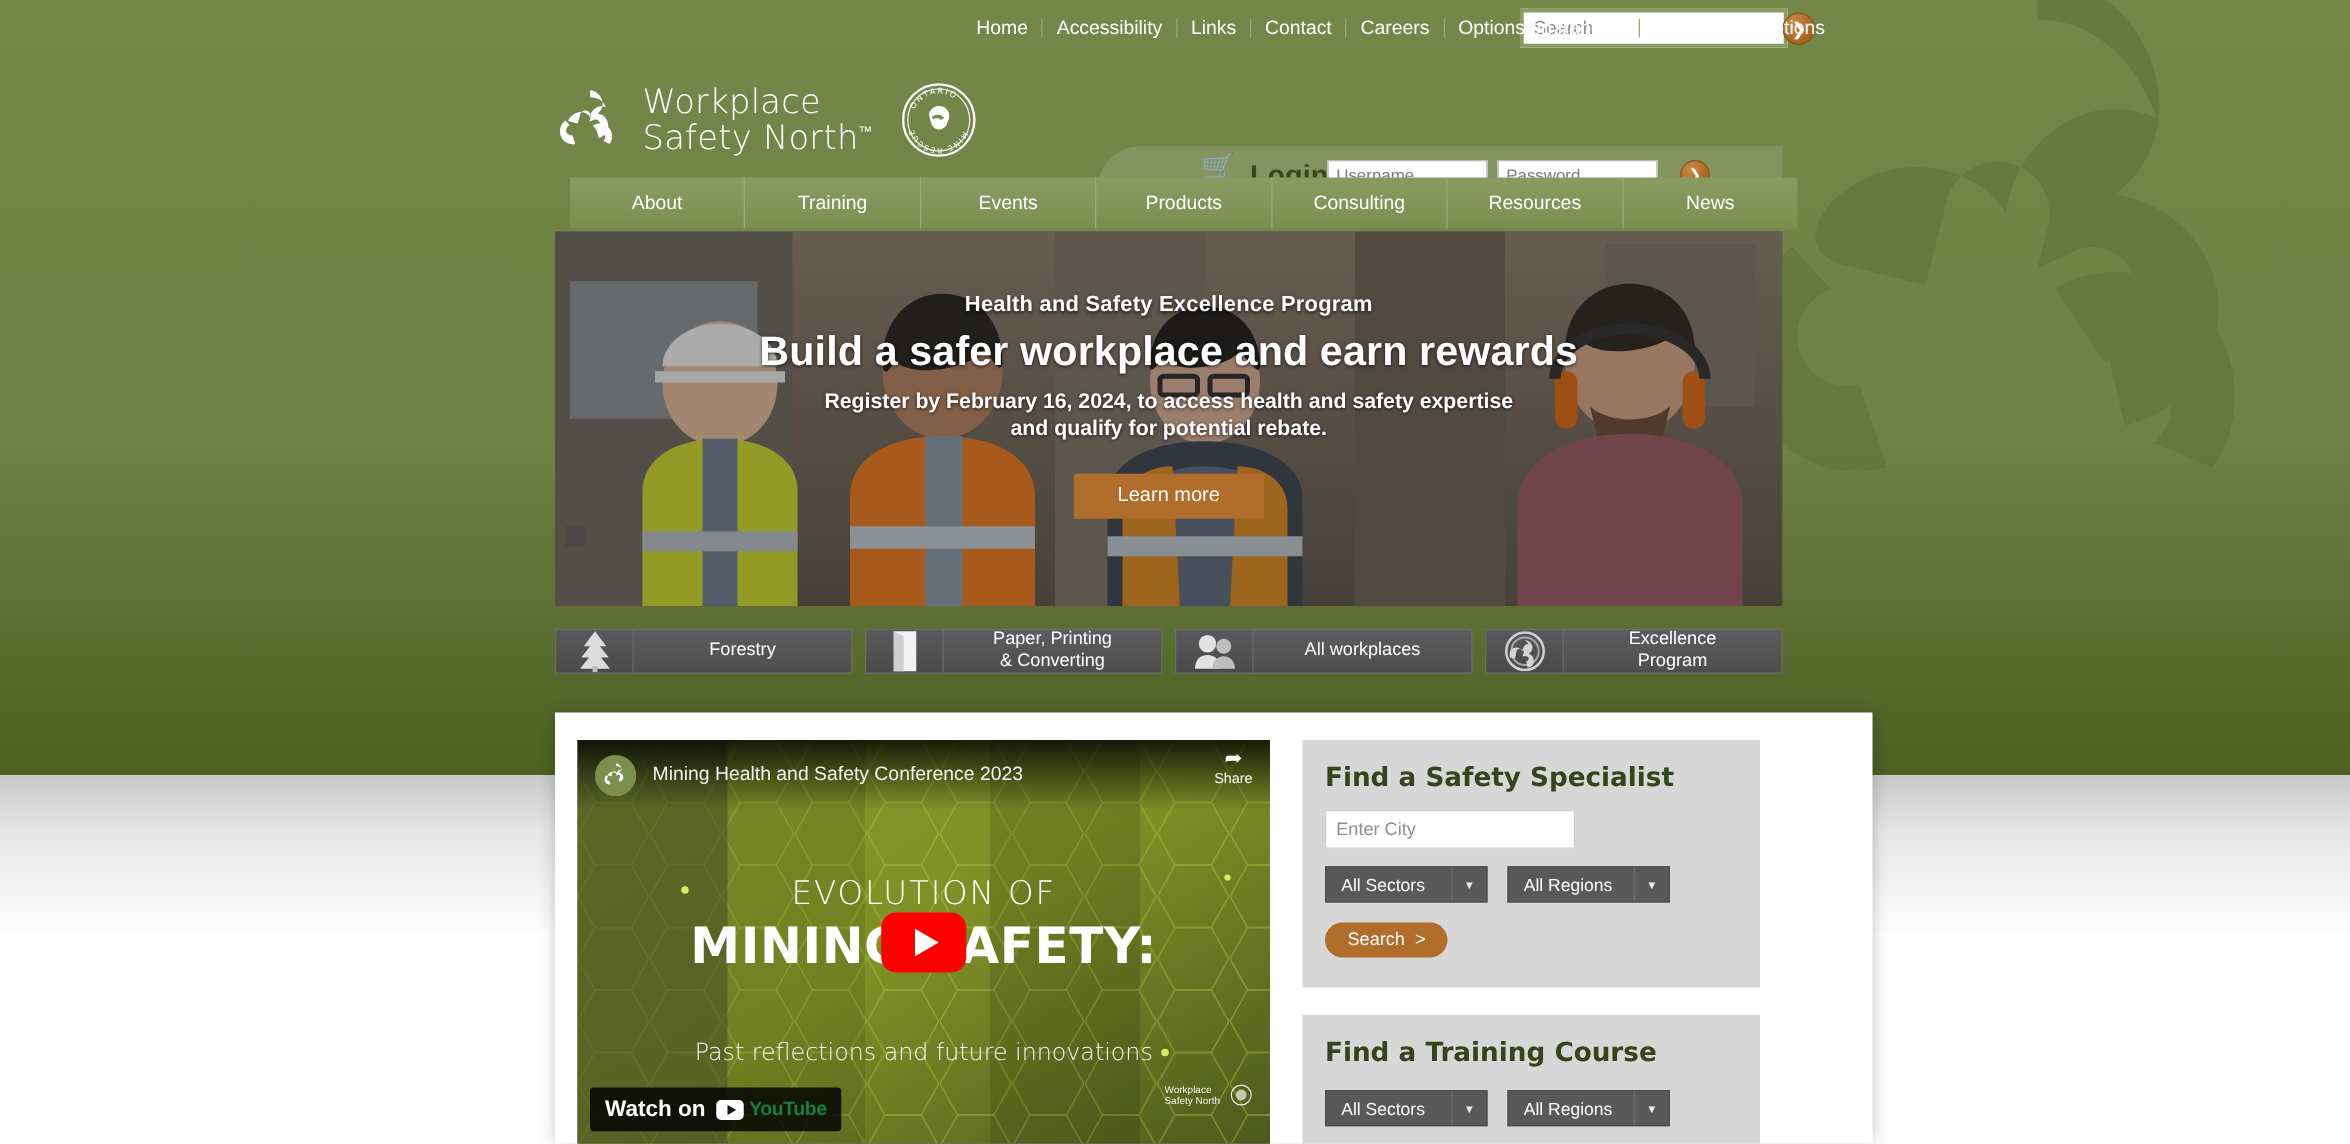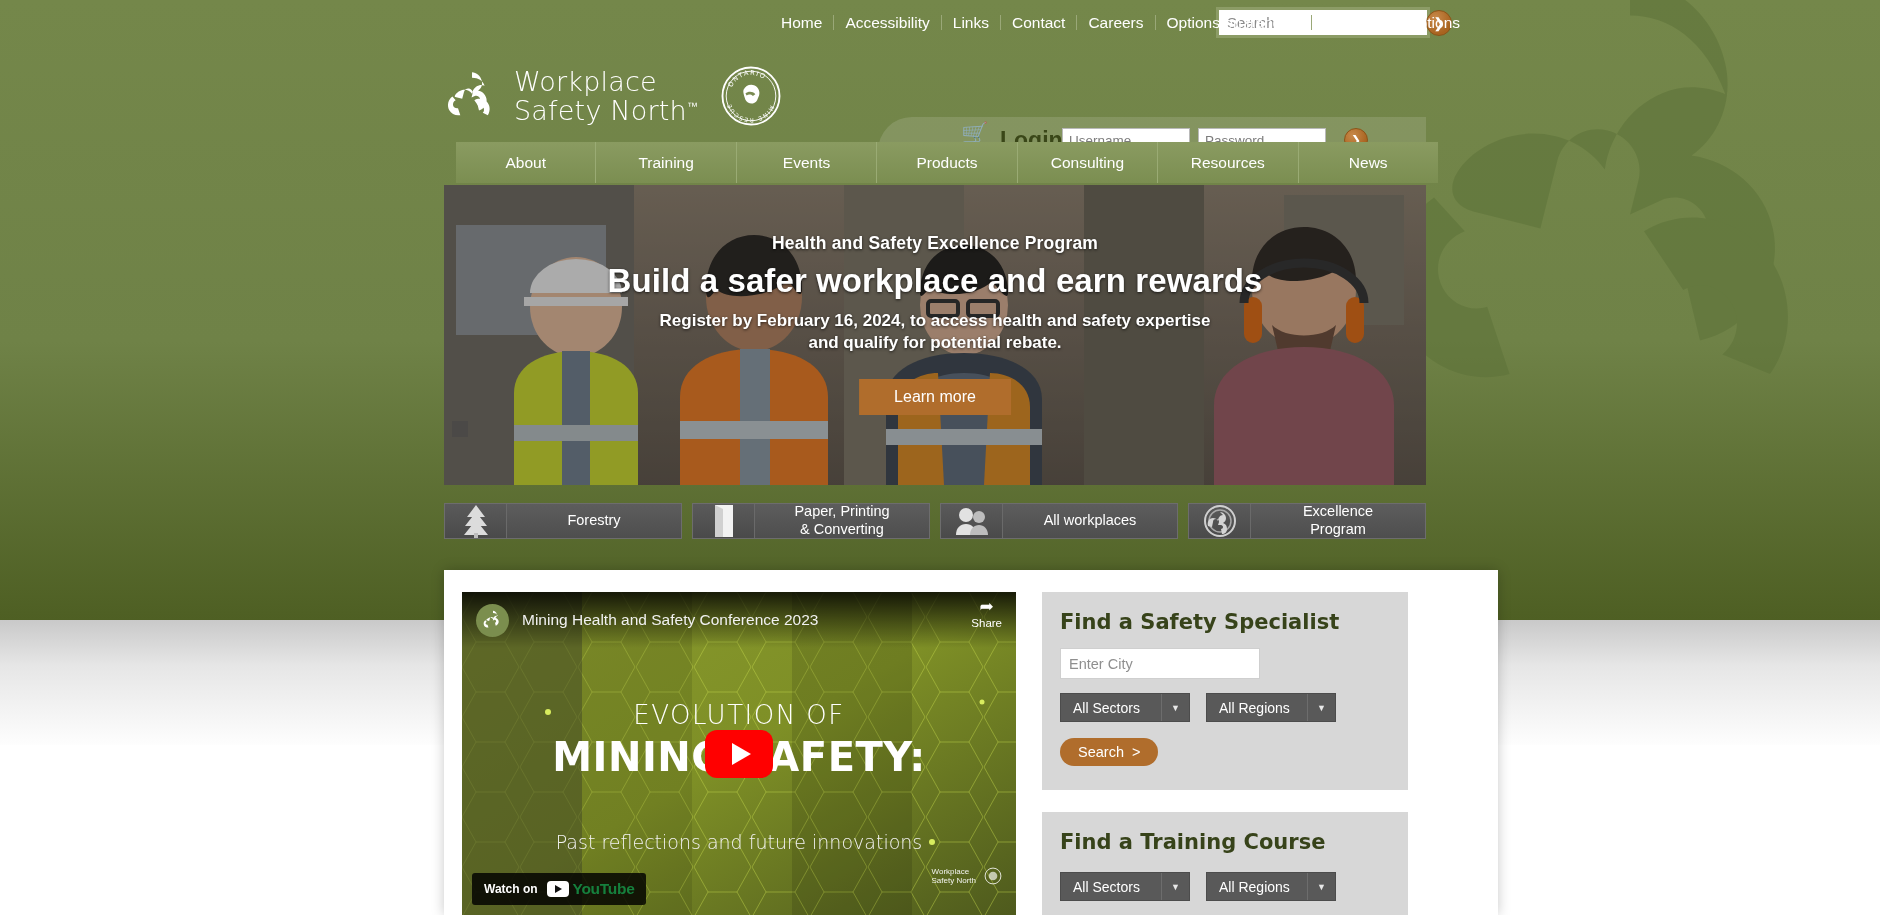--- a/index.html
+++ b/index.html
@@ -292,21 +292,21 @@
     border-top: 11px solid transparent;
     border-bottom: 11px solid transparent;
     margin-left: 4px;
   }
   .watch-on {
     position: absolute; left: 10px; bottom: 10px;
     background: rgba(0,0,0,.82);
     border-radius: 3px; padding: 7px 12px;
     display: flex; align-items: center; gap: 9px;
   }
-  .watch-on .wo-txt { color: #fff; font-size: 12px; font-weight: 700; }
+  .watch-on .wo-txt { color: #fff; font-size: 18px; font-weight: 700; }
   .yt-logo {
     display: flex; align-items: center; gap: 4px;
   }
   .yt-badge {
     width: 22px; height: 16px; border-radius: 4px; background: #fff;
     display: flex; align-items: center; justify-content: center;
   }
   .yt-badge i {
     width: 0; height: 0; border-left: 7px solid #111;
     border-top: 4.5px solid transparent; border-bottom: 4.5px solid transparent;

